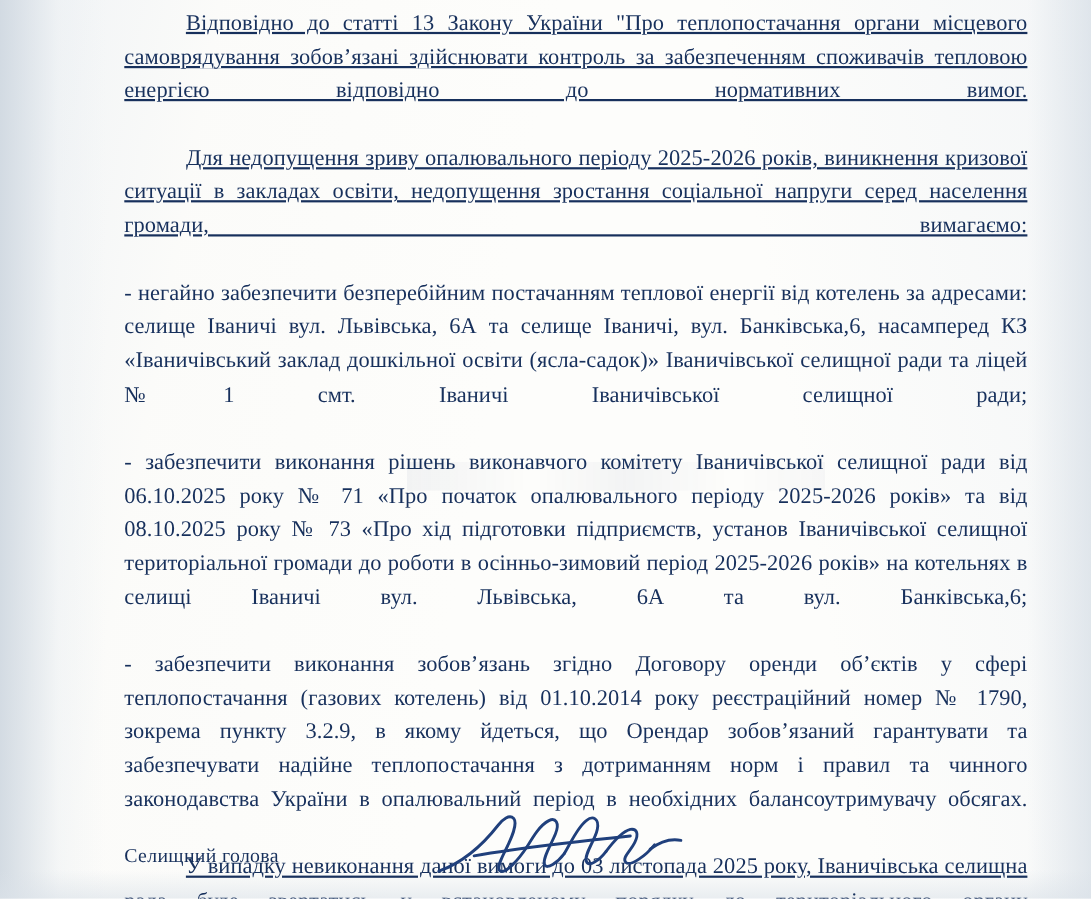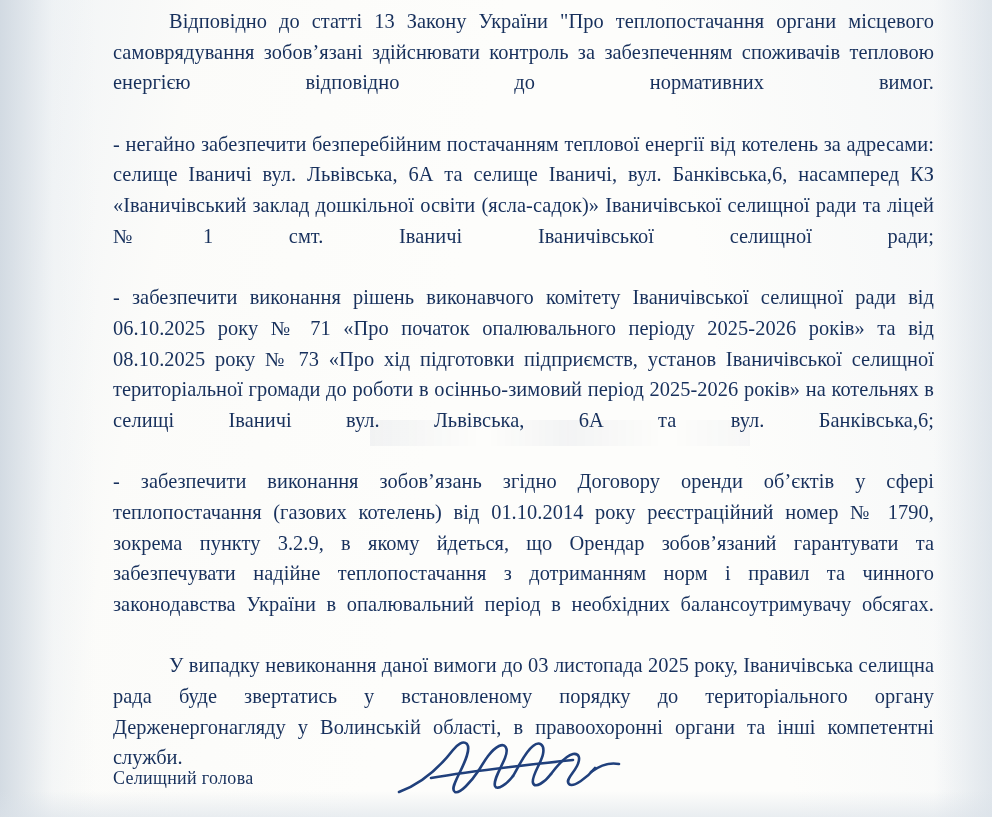--- a/index.html
+++ b/index.html
@@ -34,20 +34,21 @@
     margin: 0 0 0.5px 0;
     font-size: 20.4px;
     line-height: 30.6px;
     text-align: justify;
     text-justify: inter-word;
     letter-spacing: 0.05px;
     color: #17305c;
   }
   p.indent {
     text-indent: 56px;
+    text-decoration: underline;
   }
   
   p.para:after {
     content: "";
     display: inline-block;
     width: 100%;
   }
   .signature-row {
     position: absolute;
     left: 113px;
@@ -110,20 +111,21 @@
 <body>
 
 <div class="page">
   <div class="edge-shadow-left"></div>
   <div class="edge-shadow-right"></div>
   <div class="edge-shadow-bottom"></div>
   <div class="faint-ghost"></div>
 
   <div class="doc-body">
     <p class="para indent">Відповідно до статті 13 Закону України "Про теплопостачання  органи місцевого самоврядування зобов’язані здійснювати контроль за забезпеченням споживачів тепловою енергією відповідно до нормативних вимог.</p>
+    <p class="para indent">Для недопущення зриву опалювального періоду 2025-2026 років, виникнення кризової ситуації в закладах освіти, недопущення зростання соціальної напруги серед населення громади, вимагаємо:</p>
     <p class="para">-   негайно забезпечити   безперебійним постачанням теплової енергії від котелень за адресами: селище Іваничі вул. Львівська, 6А та селище Іваничі, вул. Банківська,6, насамперед КЗ «Іваничівський заклад дошкільної освіти (ясла-садок)» Іваничівської селищної ради та ліцей №1 смт. Іваничі Іваничівської селищної ради;</p>
     <p class="para">- забезпечити виконання рішень виконавчого комітету Іваничівської селищної ради від 06.10.2025 року № 71 «Про початок опалювального періоду 2025-2026 років» та від 08.10.2025 року № 73 «Про хід підготовки підприємств, установ Іваничівської селищної територіальної громади до роботи в осінньо-зимовий період 2025-2026 років» на котельнях в селищі Іваничі вул. Львівська, 6А та вул. Банківська,6;</p>
     <p class="para">- забезпечити виконання зобов’язань згідно Договору оренди об’єктів у сфері теплопостачання (газових котелень) від 01.10.2014 року реєстраційний номер № 1790, зокрема пункту 3.2.9, в якому йдеться, що Орендар зобов’язаний гарантувати та забезпечувати надійне теплопостачання з дотриманням норм і правил та чинного законодавства України в опалювальний період в необхідних балансоутримувачу обсягах.</p>
     <p class="para indent">У випадку невиконання даної вимоги до 03 листопада 2025 року, Іваничівська селищна рада буде звертатись у встановленому порядку до територіального органу Держенергонагляду у Волинській області, в правоохоронні органи та інші компетентні служби.</p>
   </div>
 
   <svg class="signature-mark" viewBox="0 0 230 80">
     <g fill="none" stroke="#20407c" stroke-width="2.6" stroke-linecap="round" stroke-linejoin="round">
       <path d="M4 66 C26 58, 44 42, 58 24 C62 19, 68 14, 72 18 C76 23, 70 36, 64 48 C60 56, 56 64, 60 66 C65 68, 76 56, 84 44"></path>
       <path d="M84 44 C90 34, 96 24, 104 20 C110 17, 114 22, 110 32 C106 42, 98 54, 100 60 C102 65, 112 58, 118 50"></path>

